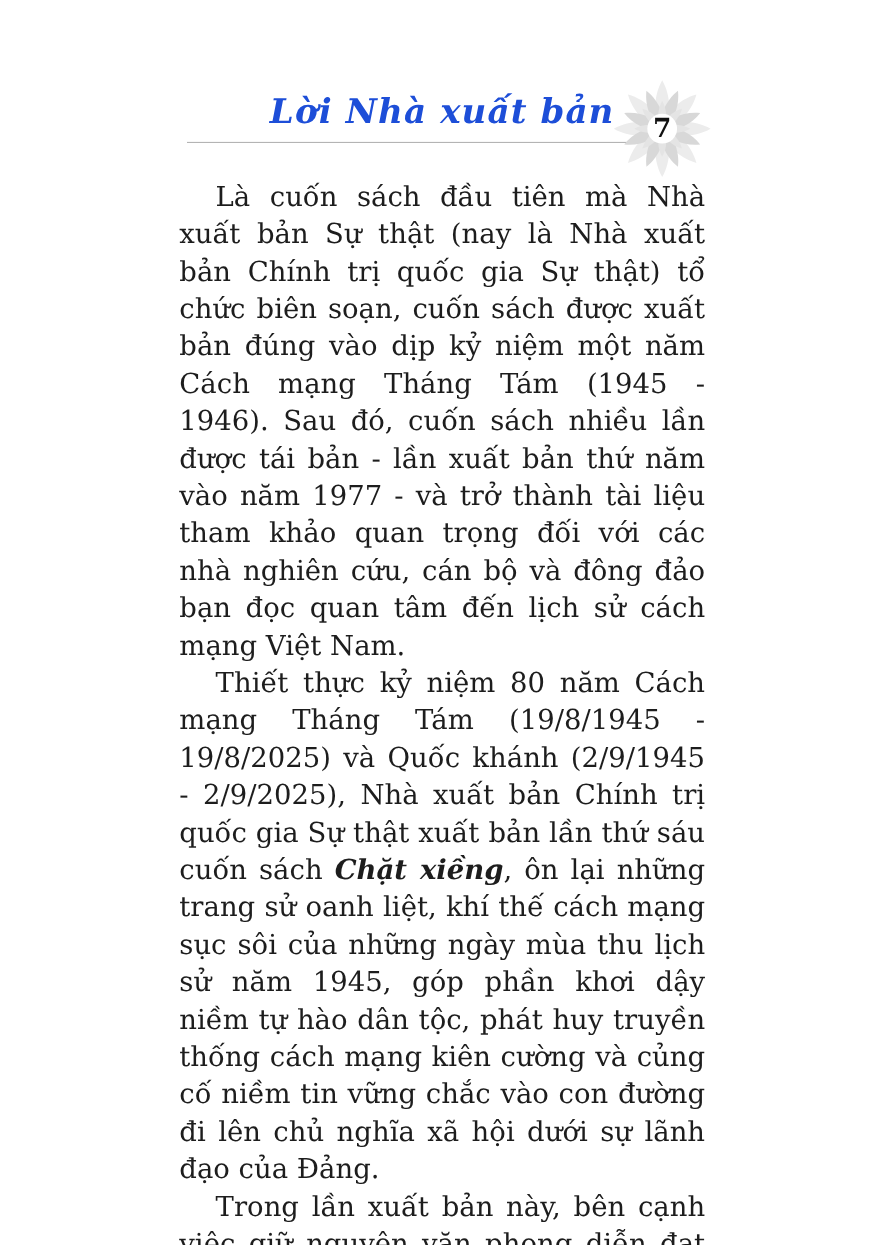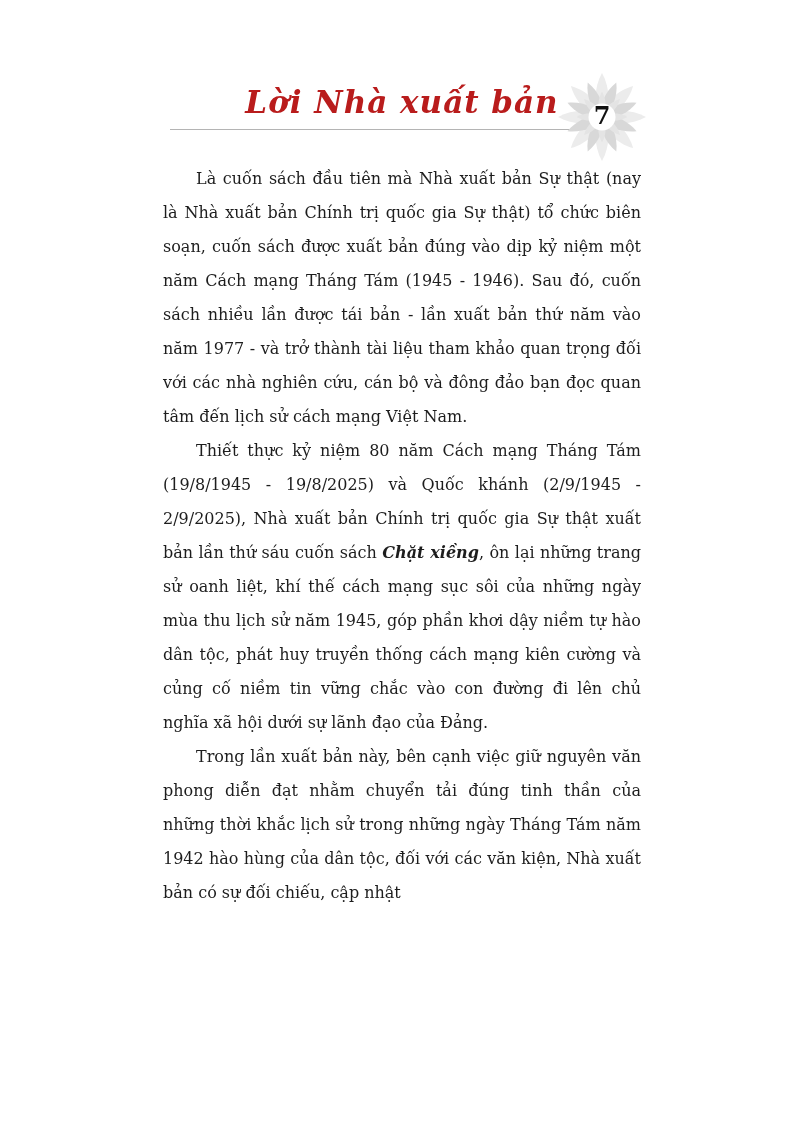--- a/index.html
+++ b/index.html
@@ -32,21 +32,21 @@
     top:84px;
     left:163px;
     width:478px;
     margin:0;
     text-align:center;
     font-style:italic;
     font-weight:600;
     font-size:31px;
     line-height:1.2;
     letter-spacing:1px;
-    color:#b91c1c;
+    color:#1d4ed8;
   }
   .header-rule{
     position:absolute;
     top:129px;
     left:170px;
     width:403px;
     height:1px;
     background:var(--rule);
   }
   .ornament{
@@ -71,21 +71,21 @@
   .page-body{
     position:absolute;
     top:162px;
     left:163px;
     width:478px;
   }
   .page-body p{
     margin:0;
     text-indent:33px;
     text-align:justify;
-    font-size:16px;
+    font-size:25px;
     line-height:34px;
     color:var(--text);
   }
   .book-title{
     font-weight:bold;
   }
 </style>
 </head>
 <body>
 

